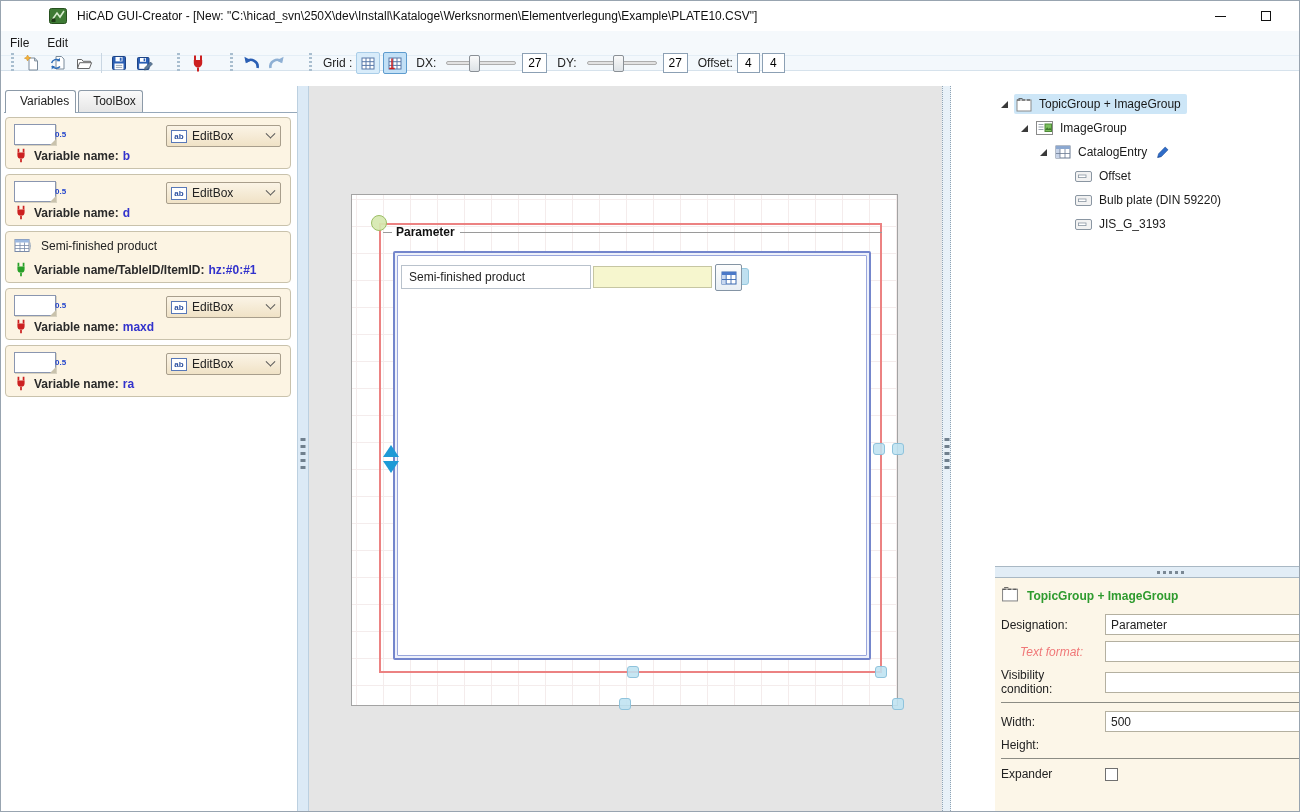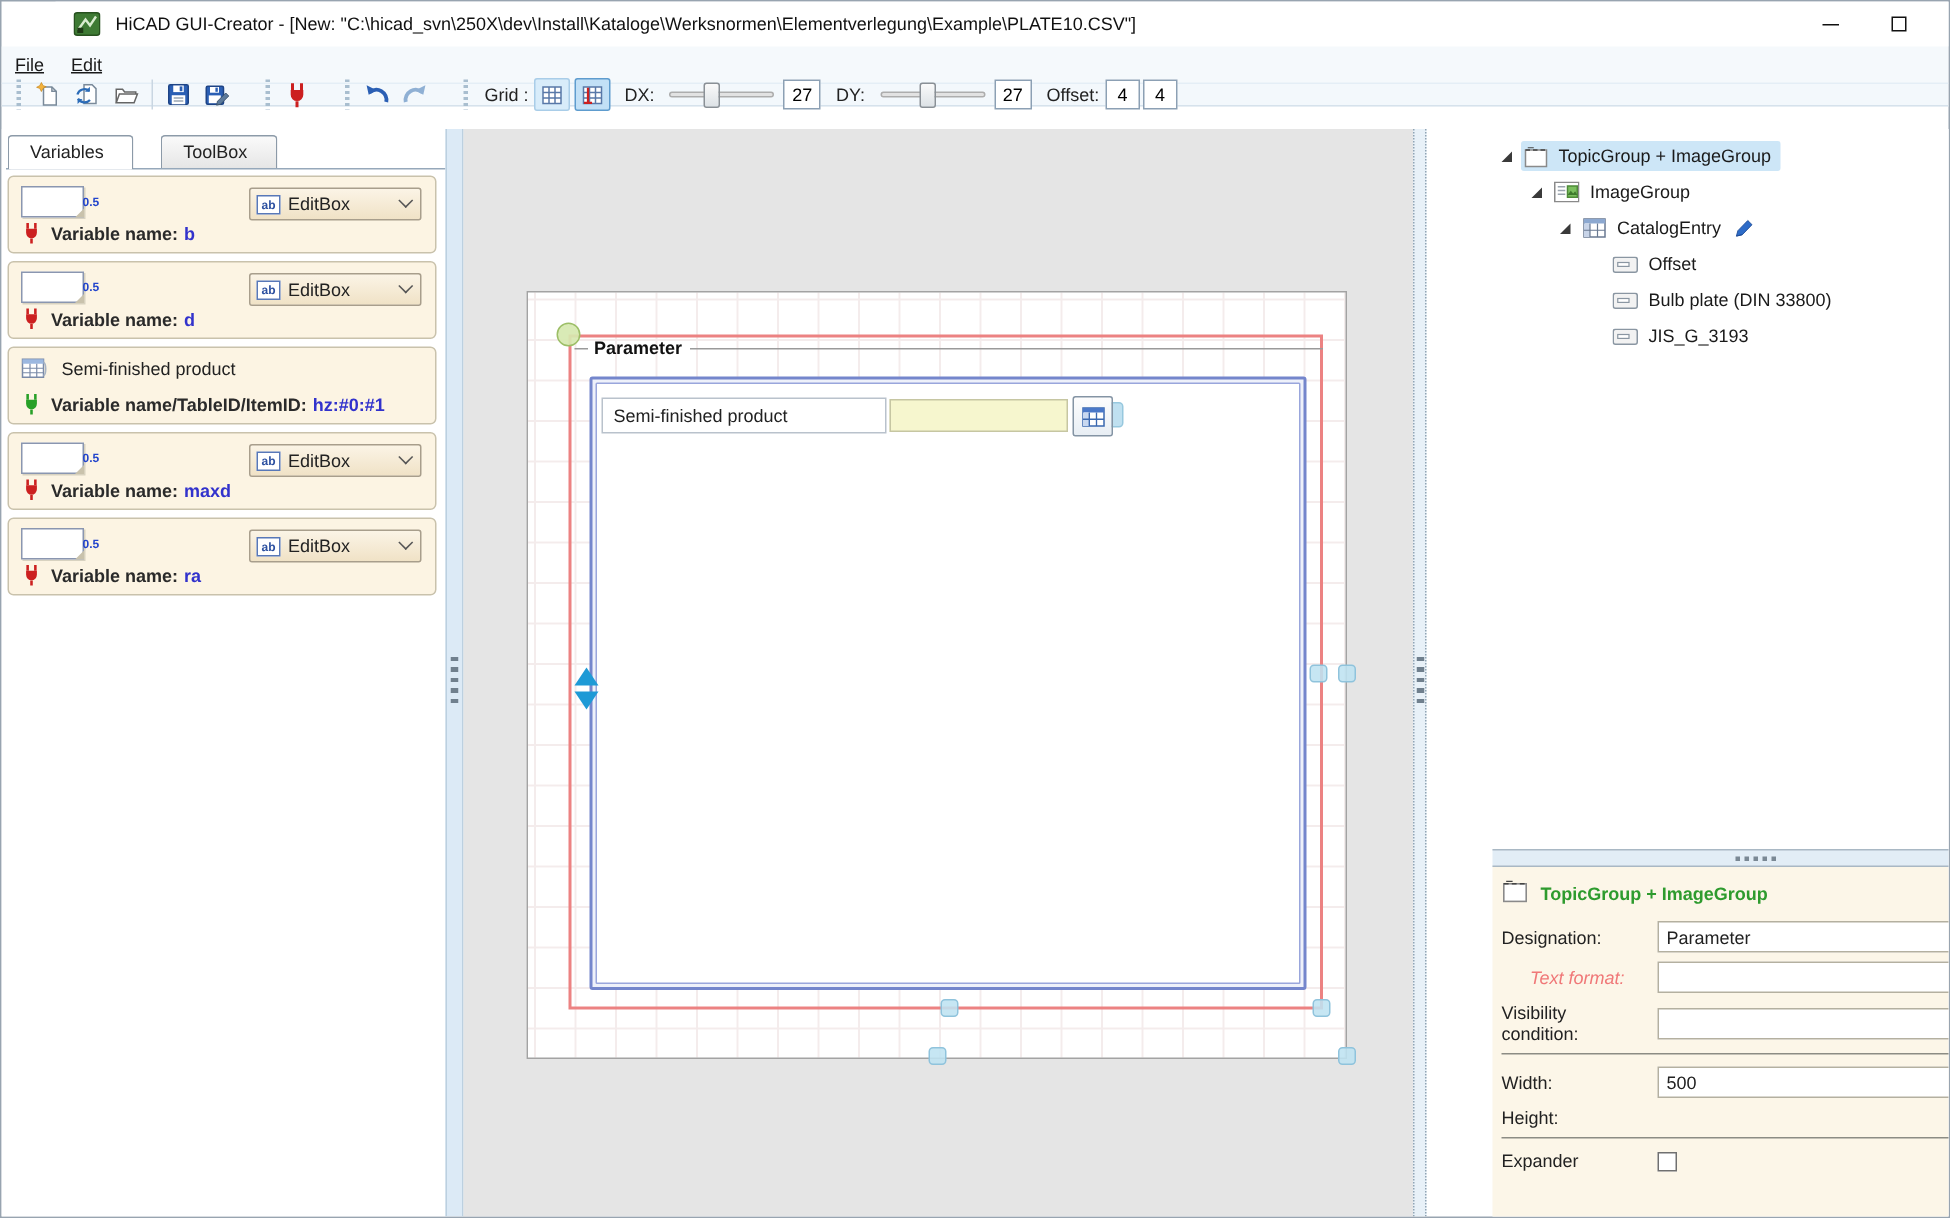--- a/index.html
+++ b/index.html
@@ -12,21 +12,21 @@
   .title-text { font-size:12px; color:#111; white-space:nowrap; }
   .winbtns { margin-left:auto; display:flex; height:30px; }
   .winbtn { width:46px; height:30px; display:flex; align-items:center; justify-content:center; }
   .glyph-min { width:11px; height:0; border-top:1px solid #111; }
   .glyph-max { width:10px; height:10px; border:1px solid #111; }
   .glyph-close { position:relative; width:12px; height:12px; }
   .glyph-close::before,.glyph-close::after{ content:""; position:absolute; left:-1px; top:5px; width:14px; height:0; border-top:1px solid #111; }
   .glyph-close::before{ transform:rotate(45deg);} .glyph-close::after{ transform:rotate(-45deg);}
 
   
-  .menubar { position:absolute; left:0; top:30px; width:100%; height:24px; background:#F5F9FC; display:flex; align-items:center;text-decoration:underline; }
+  .menubar { position:absolute; left:0; top:30px; width:100%; height:24px; background:#F5F9FC; display:flex; align-items:center; }
   .menu-item { padding:0 9px; height:100%; display:flex; align-items:center; color:#1a1a1a; }
   .toolbar { position:absolute; left:0; top:54px; width:100%; height:16px; background:#F3F8FC; border-top:1px solid #E4EEF6; border-bottom:1px solid #D6E2EC; display:flex; align-items:center; padding-left:5px; }
   .grip { width:3px; height:20px; margin:0 5px; background-image:repeating-linear-gradient(to bottom,#A9BECF 0 2px,transparent 2px 4px); }
   .tbtn { width:26px; height:26px; display:flex; align-items:center; justify-content:center; border:1px solid transparent; border-radius:2px; }
   .tsep { width:0; height:20px; border-left:1px solid #C9D6E2; margin:0 4px; }
   .tspace { width:14px; }
   .tlabel { margin:0 4px 0 6px; color:#222; }
   .gridbtn { width:24px; height:22px; display:flex; align-items:center; justify-content:center; border-radius:2px; margin-right:3px; }
   .gridbtn.on1 { background:#D8ECFA; border:1px solid #A9CDE8; }
   .gridbtn.on2 { background:#C2E0F6; border:1px solid #5E9CCE; }
@@ -39,21 +39,21 @@
   .content { position:absolute; left:0; top:85px; right:0; bottom:0; }
   .left-panel { position:absolute; left:0; top:0; width:296px; height:100%; background:#fff; padding:4px 0 0 3px; }
   .vsplit-l { position:absolute; left:296px; top:0; width:12px; height:100%; background:#DCEAF6; border-left:1px solid #BCD0E0; border-right:1px solid #BCD0E0; }
   .vsplit-r { position:absolute; left:941px; top:0; width:9px; height:100%; background:#E8F1F8; border-left:1px dotted #90A4B4; border-right:1px dotted #90A4B4; }
   .vgrip { position:absolute; left:50%; transform:translateX(-50%); top:352px; width:5px; height:34px; background-image:repeating-linear-gradient(to bottom,#70808E 0 3px,transparent 3px 7px); }
   .canvas-region { position:absolute; left:308px; top:0; width:633px; height:100%; background:#E5E5E5; }
   .right-panel { position:absolute; left:994px; top:0; width:350px; height:100%; background:#fff; }
 
   
   .tabstrip { display:flex; height:23px; border-bottom:1px solid #96A8BA; padding-left:1px; }
-  .tab { padding:3px 19px 0 14px; border:1px solid #8C9AA8; border-bottom:none; border-radius:3px 3px 0 0; background:linear-gradient(#FAFAFA,#E6E6E6); margin-right:18px; color:#222; }
+  .tab { padding:3px 6px 0 14px; border:1px solid #8C9AA8; border-bottom:none; border-radius:3px 3px 0 0; background:linear-gradient(#FAFAFA,#E6E6E6); margin-right:2px; color:#222; }
   .tab.active { background:#fff; position:relative; z-index:2; margin-bottom:-1px; padding-bottom:1px; }
   .cards { padding:4px 6px 0 1px; }
   .card { position:relative; height:52px; background:#FCF4E3; border:1px solid #C9C2AC; border-radius:4px; margin-bottom:5px; padding:6px 8px; }
   .doc-icon { position:relative; width:17px; height:21px; background:#fff; border:1px solid #8A96B0; display:inline-block; text-align:center; box-shadow:1px 1px 0 #D8D2C0;padding-left:40px; }
   .doc-icon span { font-size:8px; font-weight:bold; color:#2244CC; line-height:19px; }
   .doc-icon::after { content:""; position:absolute; right:-1px; bottom:-1px; border-style:solid; border-width:0 0 6px 6px; border-color:transparent transparent #C9C2AC transparent; }
   .card-row2 { position:absolute; left:9px; top:30px; display:flex; align-items:center; }
   .card-label { font-weight:bold; color:#2A2A2A; margin:0 4px 0 7px; white-space:nowrap; }
   .card-value { color:#3232CC; font-weight:bold; }
   .dropdown { position:absolute; right:9px; top:7px; width:115px; height:22px; background:linear-gradient(#FBF4E6,#F0E2C6); border:1px solid #A89E8C; border-radius:2px; display:flex; align-items:center; padding:0 6px 0 4px; }
@@ -445,21 +445,21 @@
           </span>
         </div>
         <div class="tree-row" style="margin-left:78px">
           <span class="tree-plain">
             <span class="tree-icon">
               <svg width="17" height="11" viewBox="0 0 17 11">
                   <rect x="0.5" y="0.5" width="16" height="10" rx="1.5" fill="#F2F2F2" stroke="#8A96A2"></rect>
                   <rect x="3.5" y="4" width="7.5" height="2.6" fill="#fff" stroke="#8A96A2" stroke-width="0.8"></rect>
                 </svg>
             </span>
-            <span class="tree-label">Bulb plate (DIN 33800)</span>
+            <span class="tree-label">Bulb plate (DIN 59220)</span>
           </span>
         </div>
         <div class="tree-row" style="margin-left:78px">
           <span class="tree-plain">
             <span class="tree-icon">
               <svg width="17" height="11" viewBox="0 0 17 11">
                   <rect x="0.5" y="0.5" width="16" height="10" rx="1.5" fill="#F2F2F2" stroke="#8A96A2"></rect>
                   <rect x="3.5" y="4" width="7.5" height="2.6" fill="#fff" stroke="#8A96A2" stroke-width="0.8"></rect>
                 </svg>
             </span>

